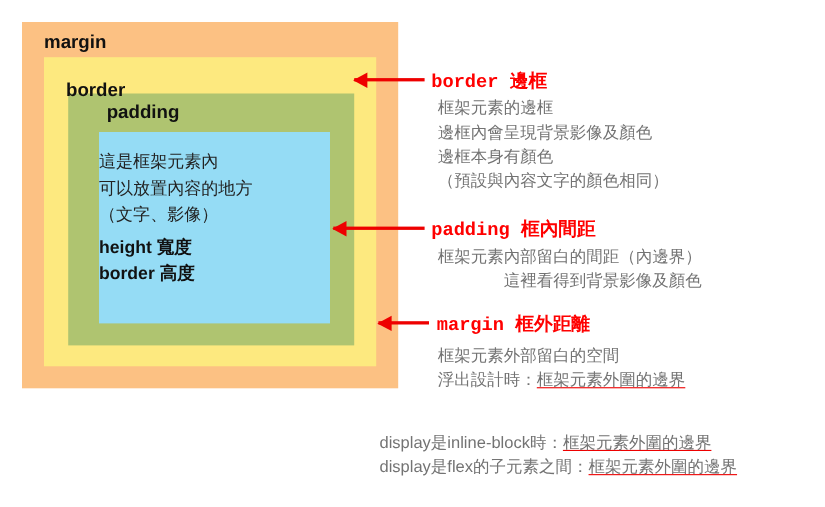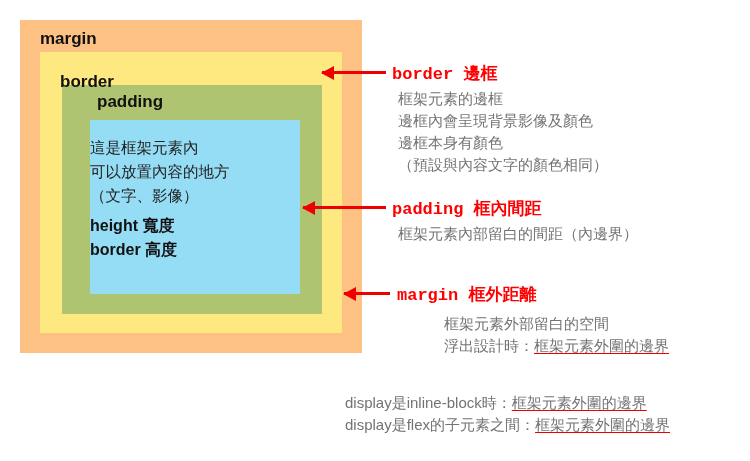--- a/index.html
+++ b/index.html
@@ -132,21 +132,21 @@
     text-decoration-color: #ee0000;
     -webkit-text-decoration-color: #ee0000;
     text-underline-offset: 2px;
   }
 
   .head-border  { left: 392px; top: 62px; }
   .body-border  { left: 398px; top: 88px; }
   .head-padding { left: 392px; top: 197px; }
   .body-padding { left: 398px; top: 223px; text-align: right; }
   .head-margin  { left: 397px; top: 283px; }
-  .body-margin  { left: 398px; top: 313px; margin-left: 46px; }
+  .body-margin  { left: 398px; top: 313px; }
   .body-margin2 { left: 345px; top: 392px; }
 </style>
 </head>
 <body>
 
 <div id="canvas">
 
   <div class="box-margin"></div>
   <div class="box-border"></div>
   <div class="box-padding"></div>
@@ -173,20 +173,21 @@
   <div class="annot annot-body body-border">
     <div>框架元素的邊框</div>
     <div>邊框內會呈現背景影像及顏色</div>
     <div>邊框本身有顏色</div>
     <div>（預設與內容文字的顏色相同）</div>
   </div>
 
   <div class="annot annot-head head-padding">padding 框內間距</div>
   <div class="annot annot-body body-padding">
     <div>框架元素內部留白的間距（內邊界）</div>
+    <div>這裡看得到背景影像及顏色</div>
   </div>
 
   <div class="annot annot-head head-margin">margin 框外距離</div>
   <div class="annot annot-body body-margin">
     <div>框架元素外部留白的空間</div>
     <div>
       <span>浮出設計時：</span><span class="u">框架元素外圍的邊界</span>
     </div>
   </div>
   <div class="annot annot-body body-margin2">

